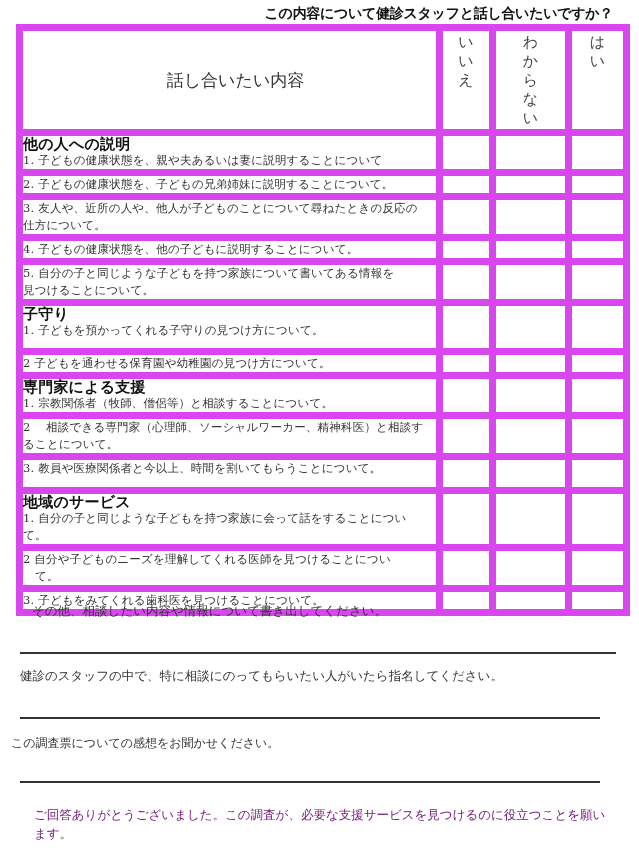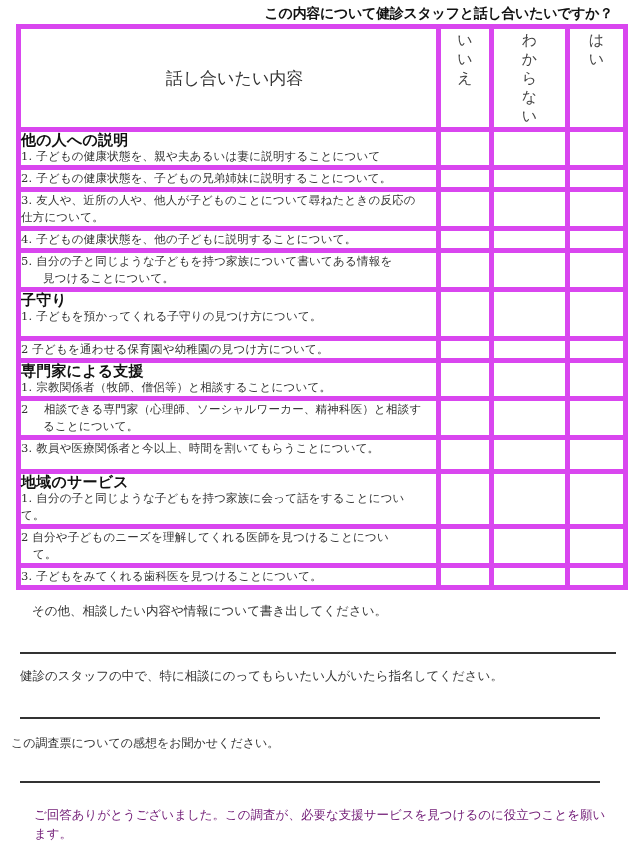--- a/index.html
+++ b/index.html
@@ -34,21 +34,21 @@
       width: 607px;
       border-collapse: collapse;
       table-layout: fixed;
       border: 2px solid #111;
     }
     table.survey col.c-topic { width: 420px; }
     table.survey col.c-no { width: 53px; }
     table.survey col.c-unknown { width: 76px; }
     table.survey col.c-yes { width: 58px; }
     table.survey th, table.survey td {
-      border: 5px solid #d946ef;
+      border: 7px solid #d946ef;
       padding: 0;
       vertical-align: top;
     }
     thead th {
       height: 96px;
       font-weight: normal;
     }
     thead th.topic-header {
       vertical-align: middle;
       text-align: center;
@@ -82,21 +82,21 @@
     }
     td.answer { background: #fff; }
     .section-title {
       font-family: "DejaVu Sans", "Liberation Sans", sans-serif;
       font-weight: bold;
       font-size: 15px;
       color: #111;
       display: block;
       line-height: 16px;
     }
-    .indent2 { padding-left: 22px; display: block; }
+    .indent2 { display: block; }
     .prompt {
       position: absolute;
       font-size: 12.5px;
       color: #333;
       white-space: nowrap;
     }
     .answer-line {
       position: absolute;
       height: 0;
       border-top: 2px solid #333;

